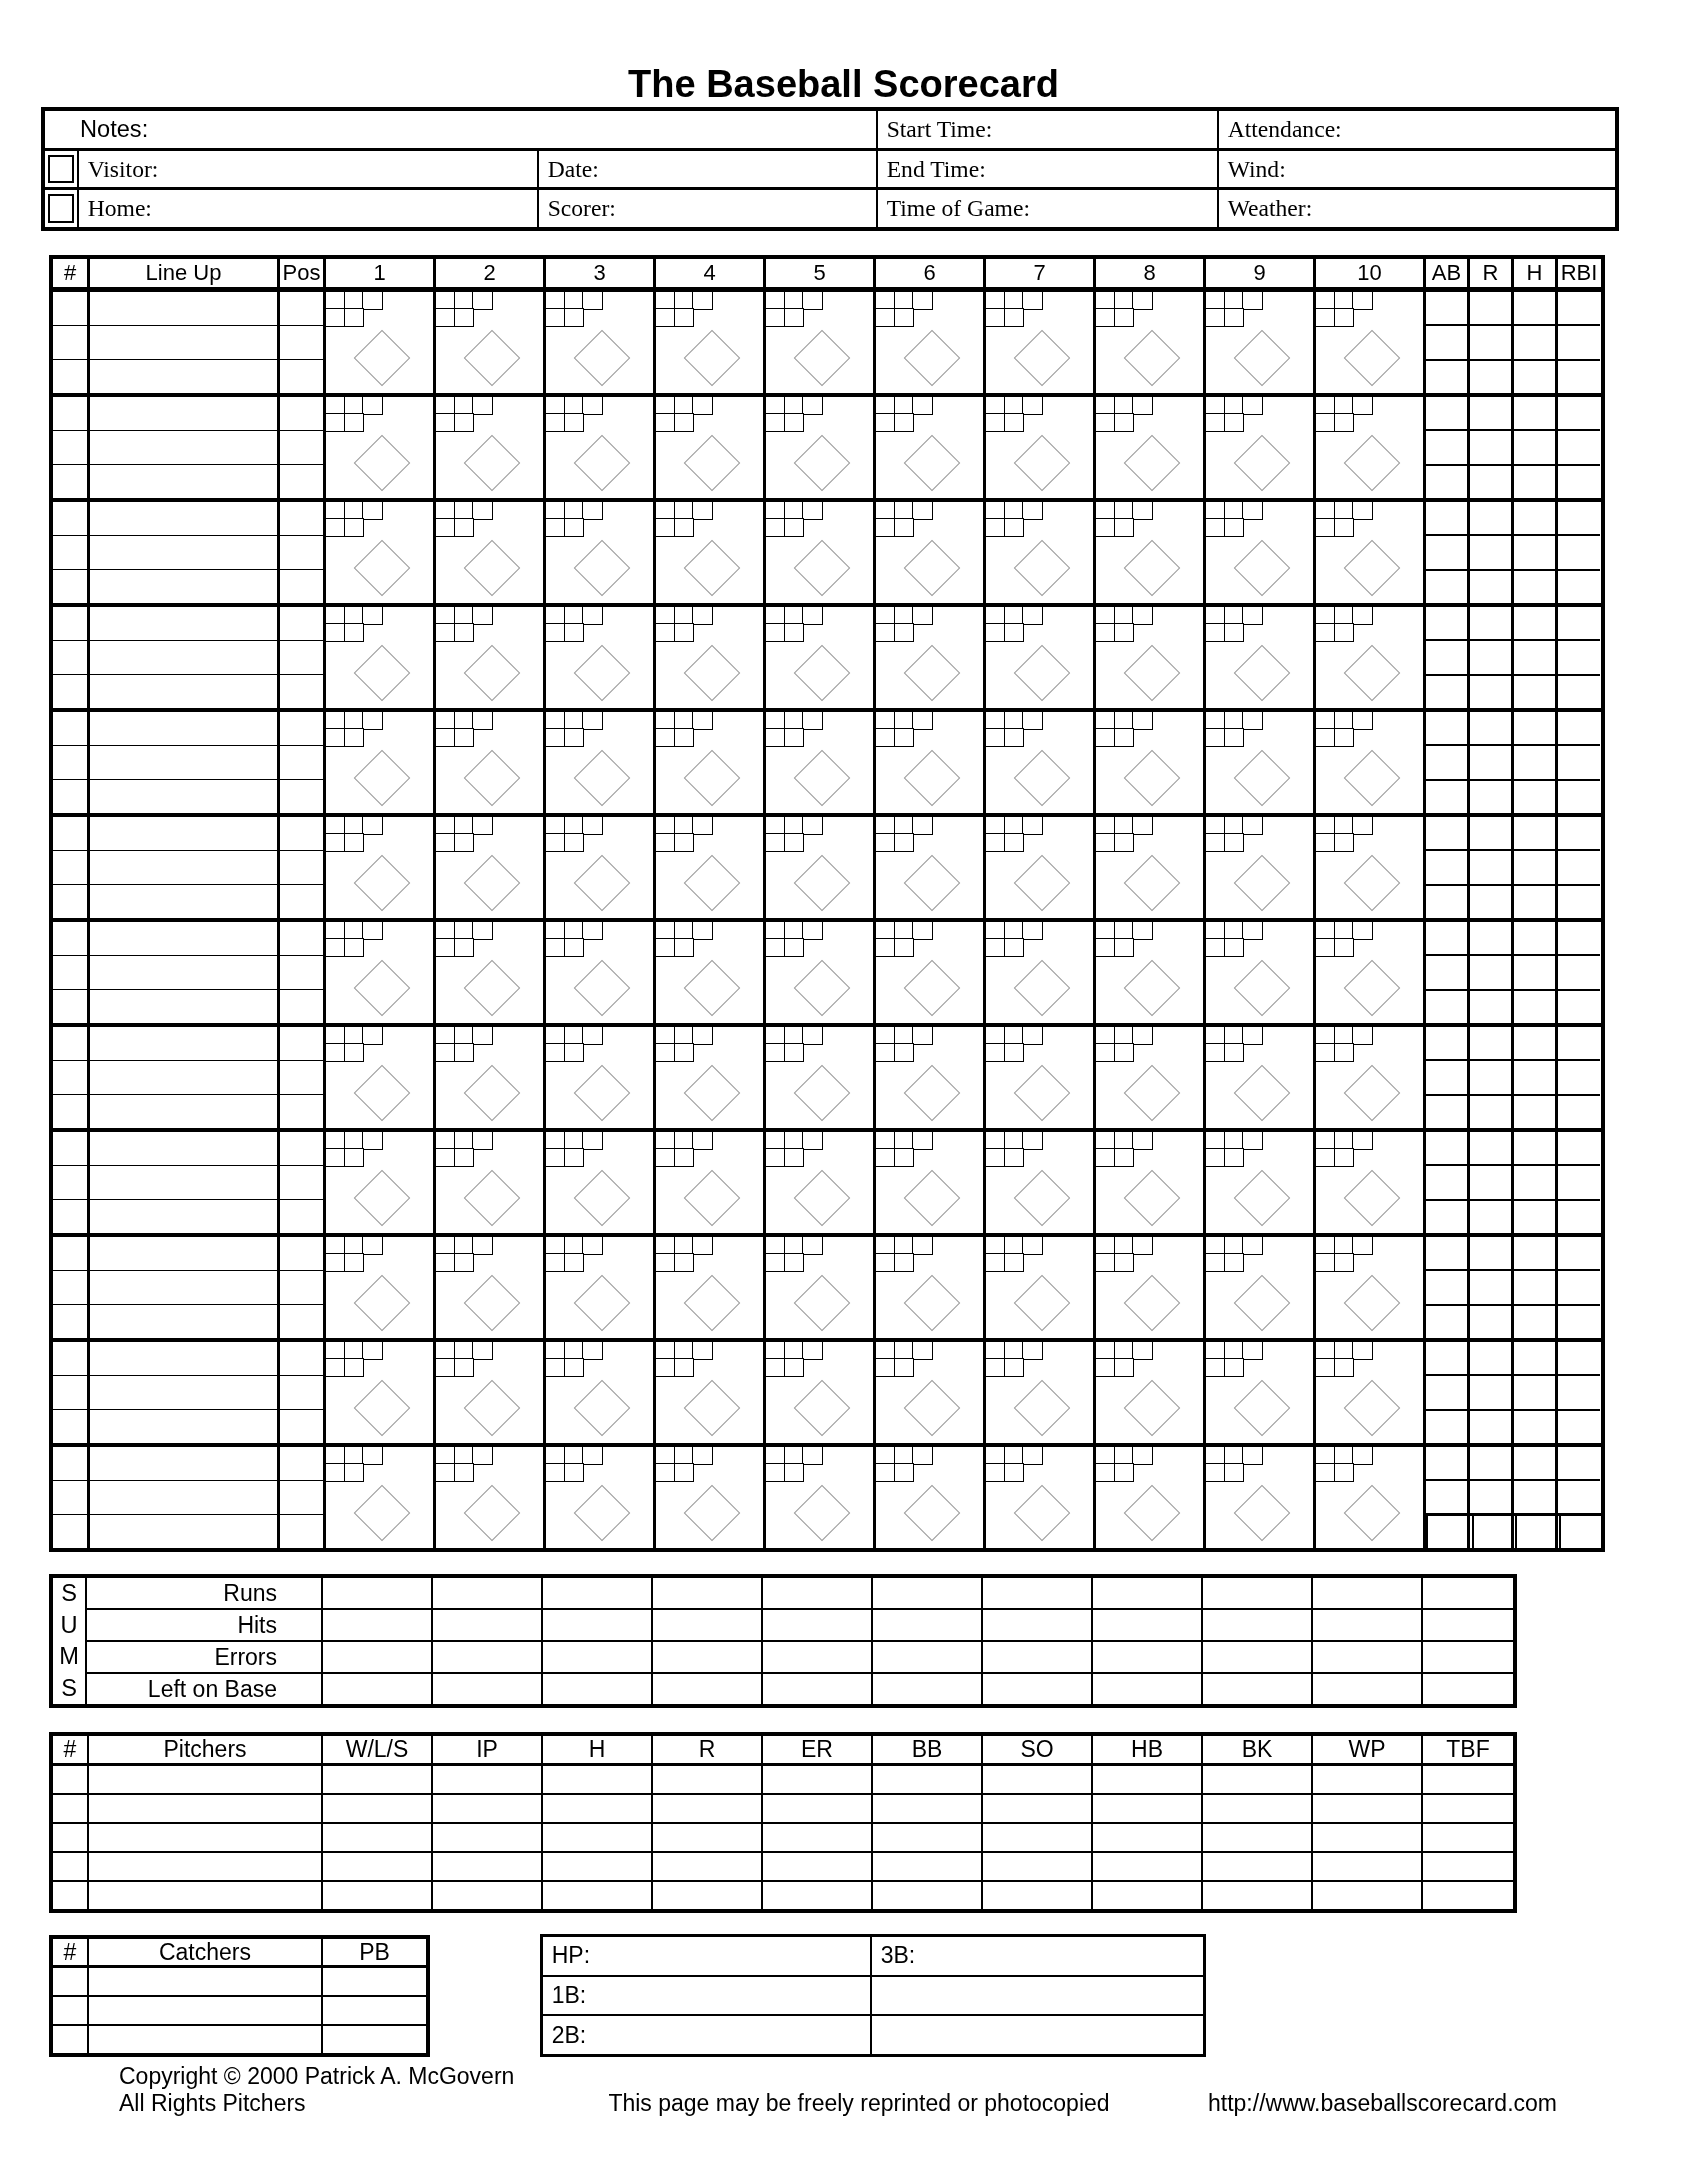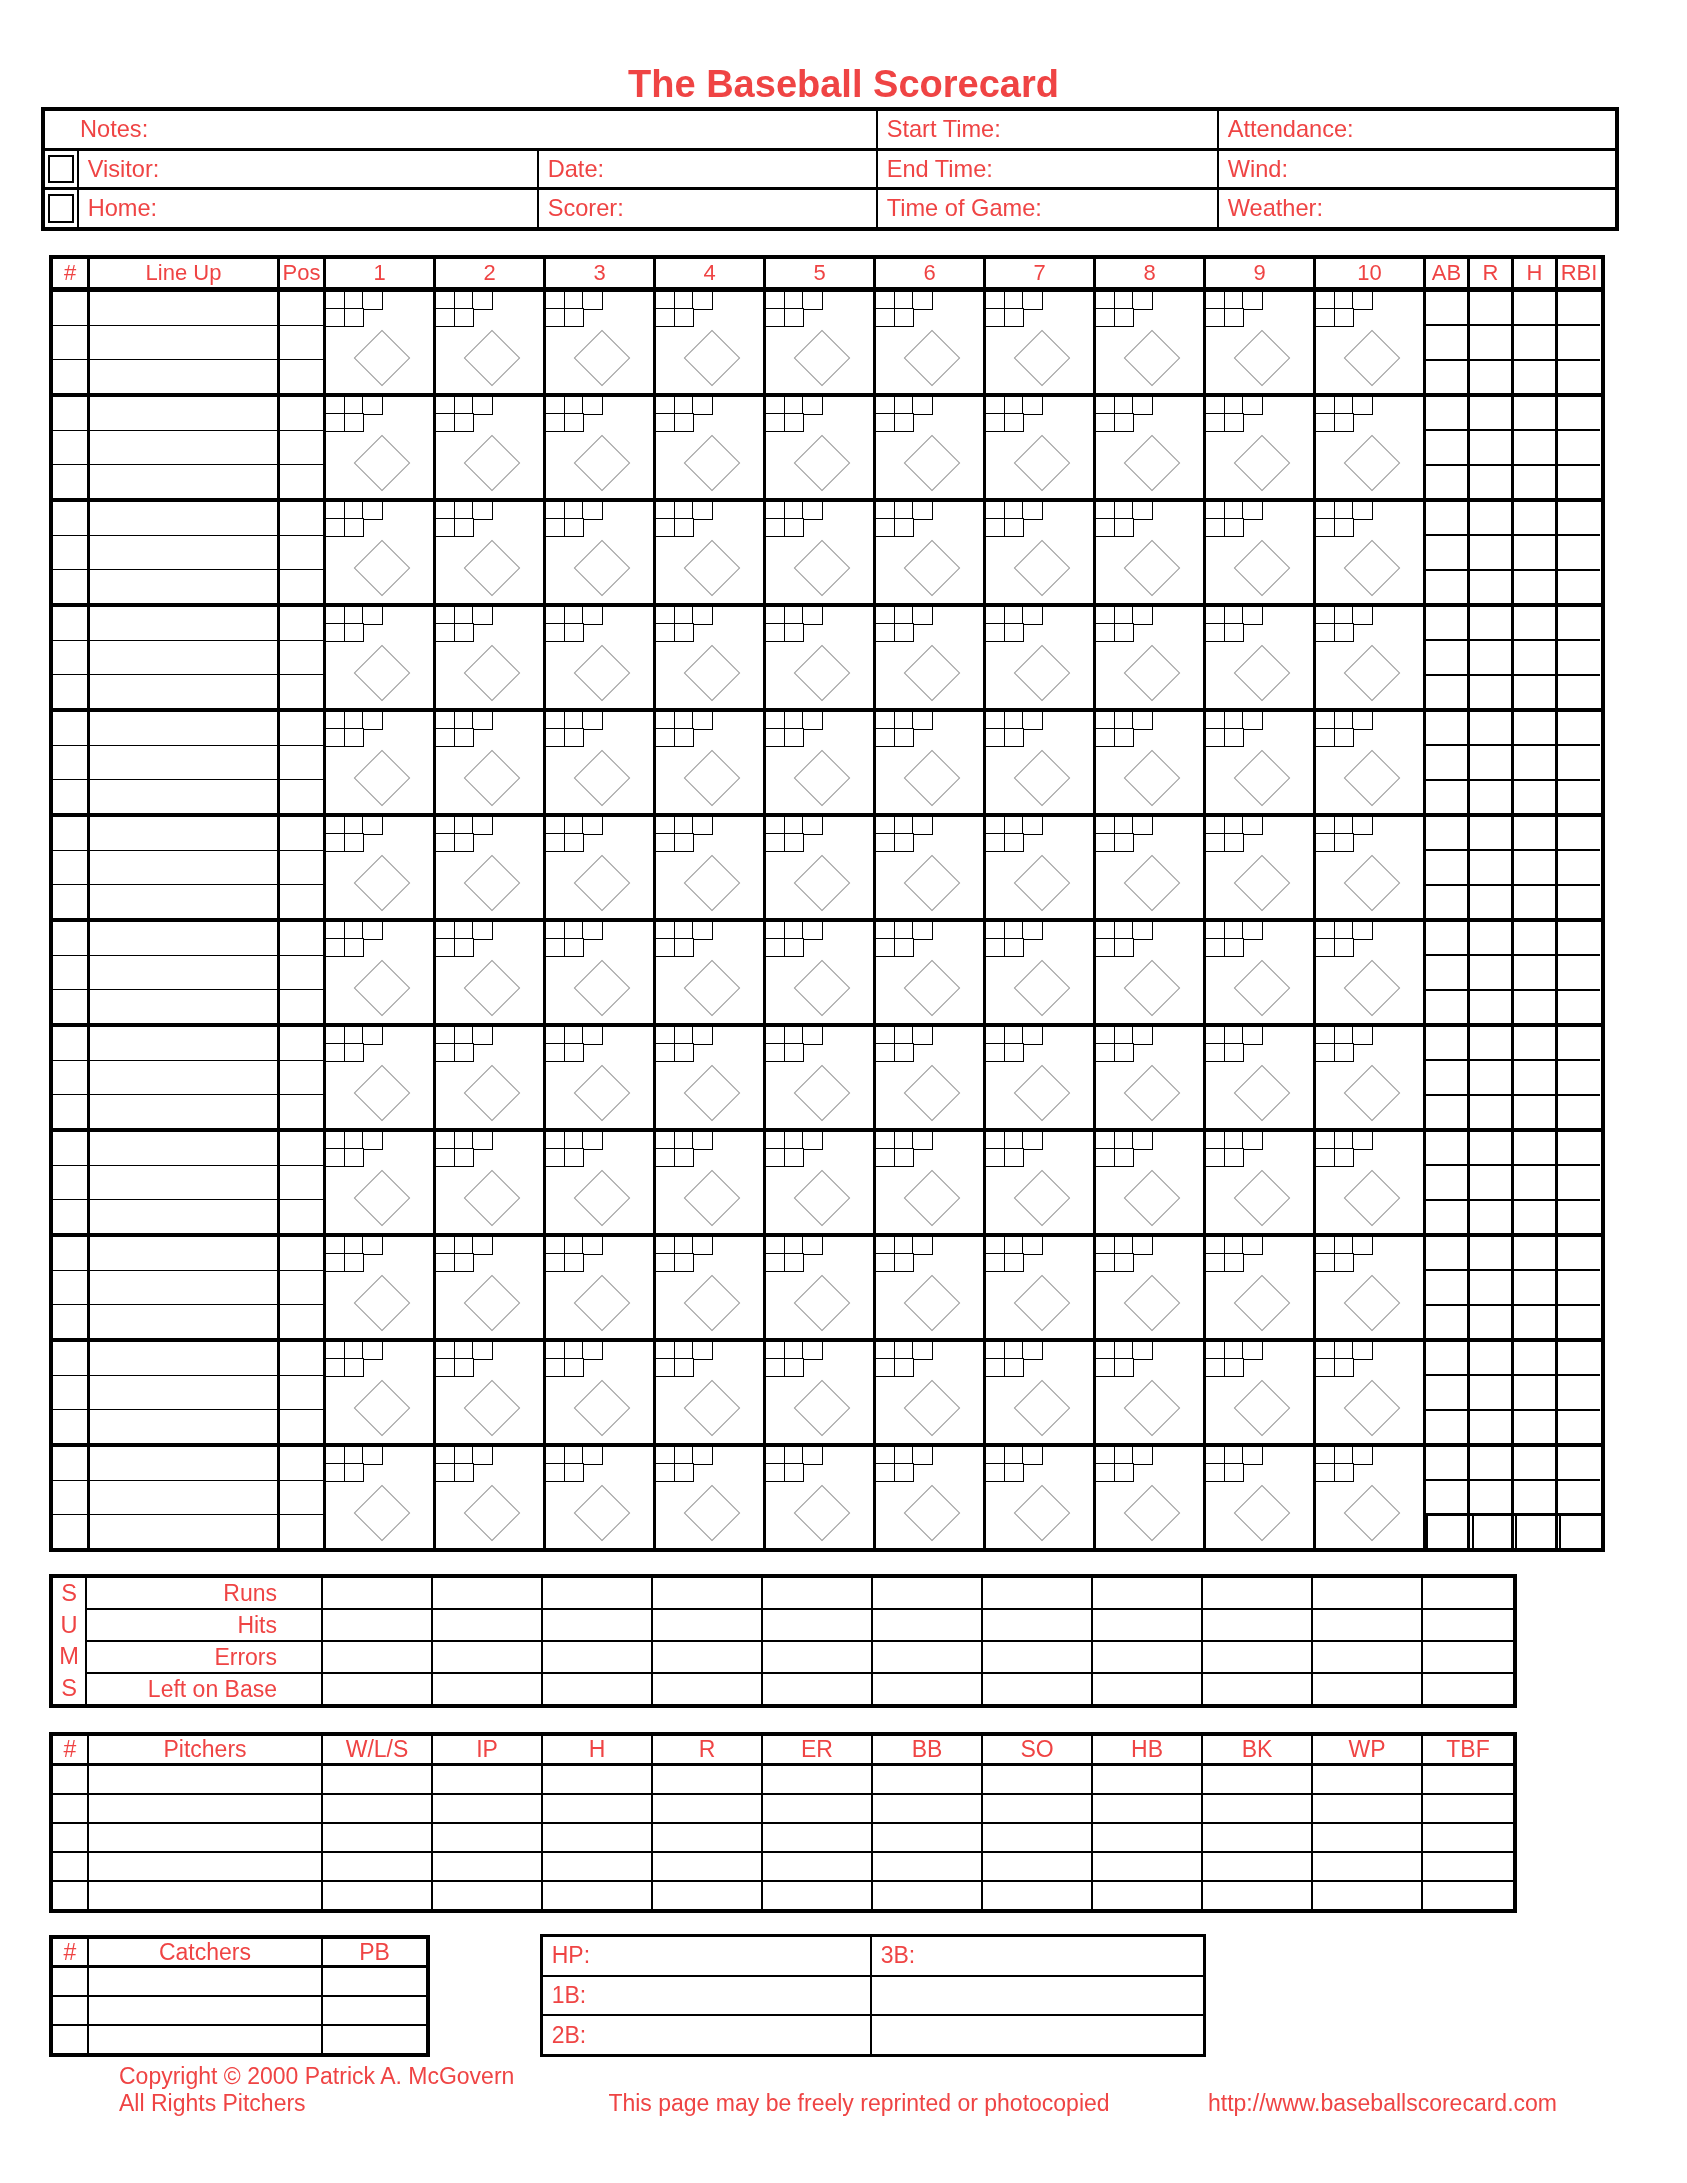--- a/index.html
+++ b/index.html
@@ -1,30 +1,30 @@
 <!DOCTYPE html>
 <html style="font-size:14px"><head>
 <meta charset="utf-8">
 <style>
   html,body{margin:0;padding:0;background:#e8e8e8;}
   .page{position:relative;width:1687px;height:2184px;background:#ffffff;
-        font-family:"Liberation Sans", sans-serif;color:#ef4444;overflow:hidden;}
+        font-family:"Liberation Sans", sans-serif;color:#000000;overflow:hidden;}
 
   
   .title{position:absolute;top:63px;left:0;width:100%;text-align:center;
          font-size:38px;font-weight:bold;}
 
   
   .info{position:absolute;left:41px;top:107px;width:1578px;height:124px;
         border:4.4px solid #000;box-sizing:border-box;display:flex;flex-direction:column;}
   .info-row{display:flex;flex:1;}
   .info-row + .info-row{border-top:3.5px solid #000;}
   .info-cell{box-sizing:border-box;display:flex;align-items:center;
              font-size:23.6px;padding-left:8.7px;}
-  .info-cell + .info-cell{border-left:2.6px solid #000;}
+  .info-cell + .info-cell{border-left:2.6px solid #000;font-family:Liberation Serif, serif;}
   .cbx-cell{justify-content:center;padding-left:0;}
   .cbx{display:block;width:22px;height:24.5px;border:2.6px solid #000;background:#fff;}
   .w-notes{width:831px;padding-left:35px;} .w-start{width:341px;} .w-att{flex:1;}
   .w-cbx{width:32px;} .w-team{width:460px;} .w-date{width:339px;} .w-end{width:341px;} .w-wind{flex:1;text-align:right;}
 
   
   .maingrid{position:absolute;left:49px;top:255px;width:1556px;
             border:4.4px solid #000;box-sizing:border-box;}
   .g-row{display:grid;grid-template-columns:34px 190px 46px repeat(10,110px) 44px 44px 44px 45px;}
   .g-row > *{box-sizing:border-box;min-width:0;}

